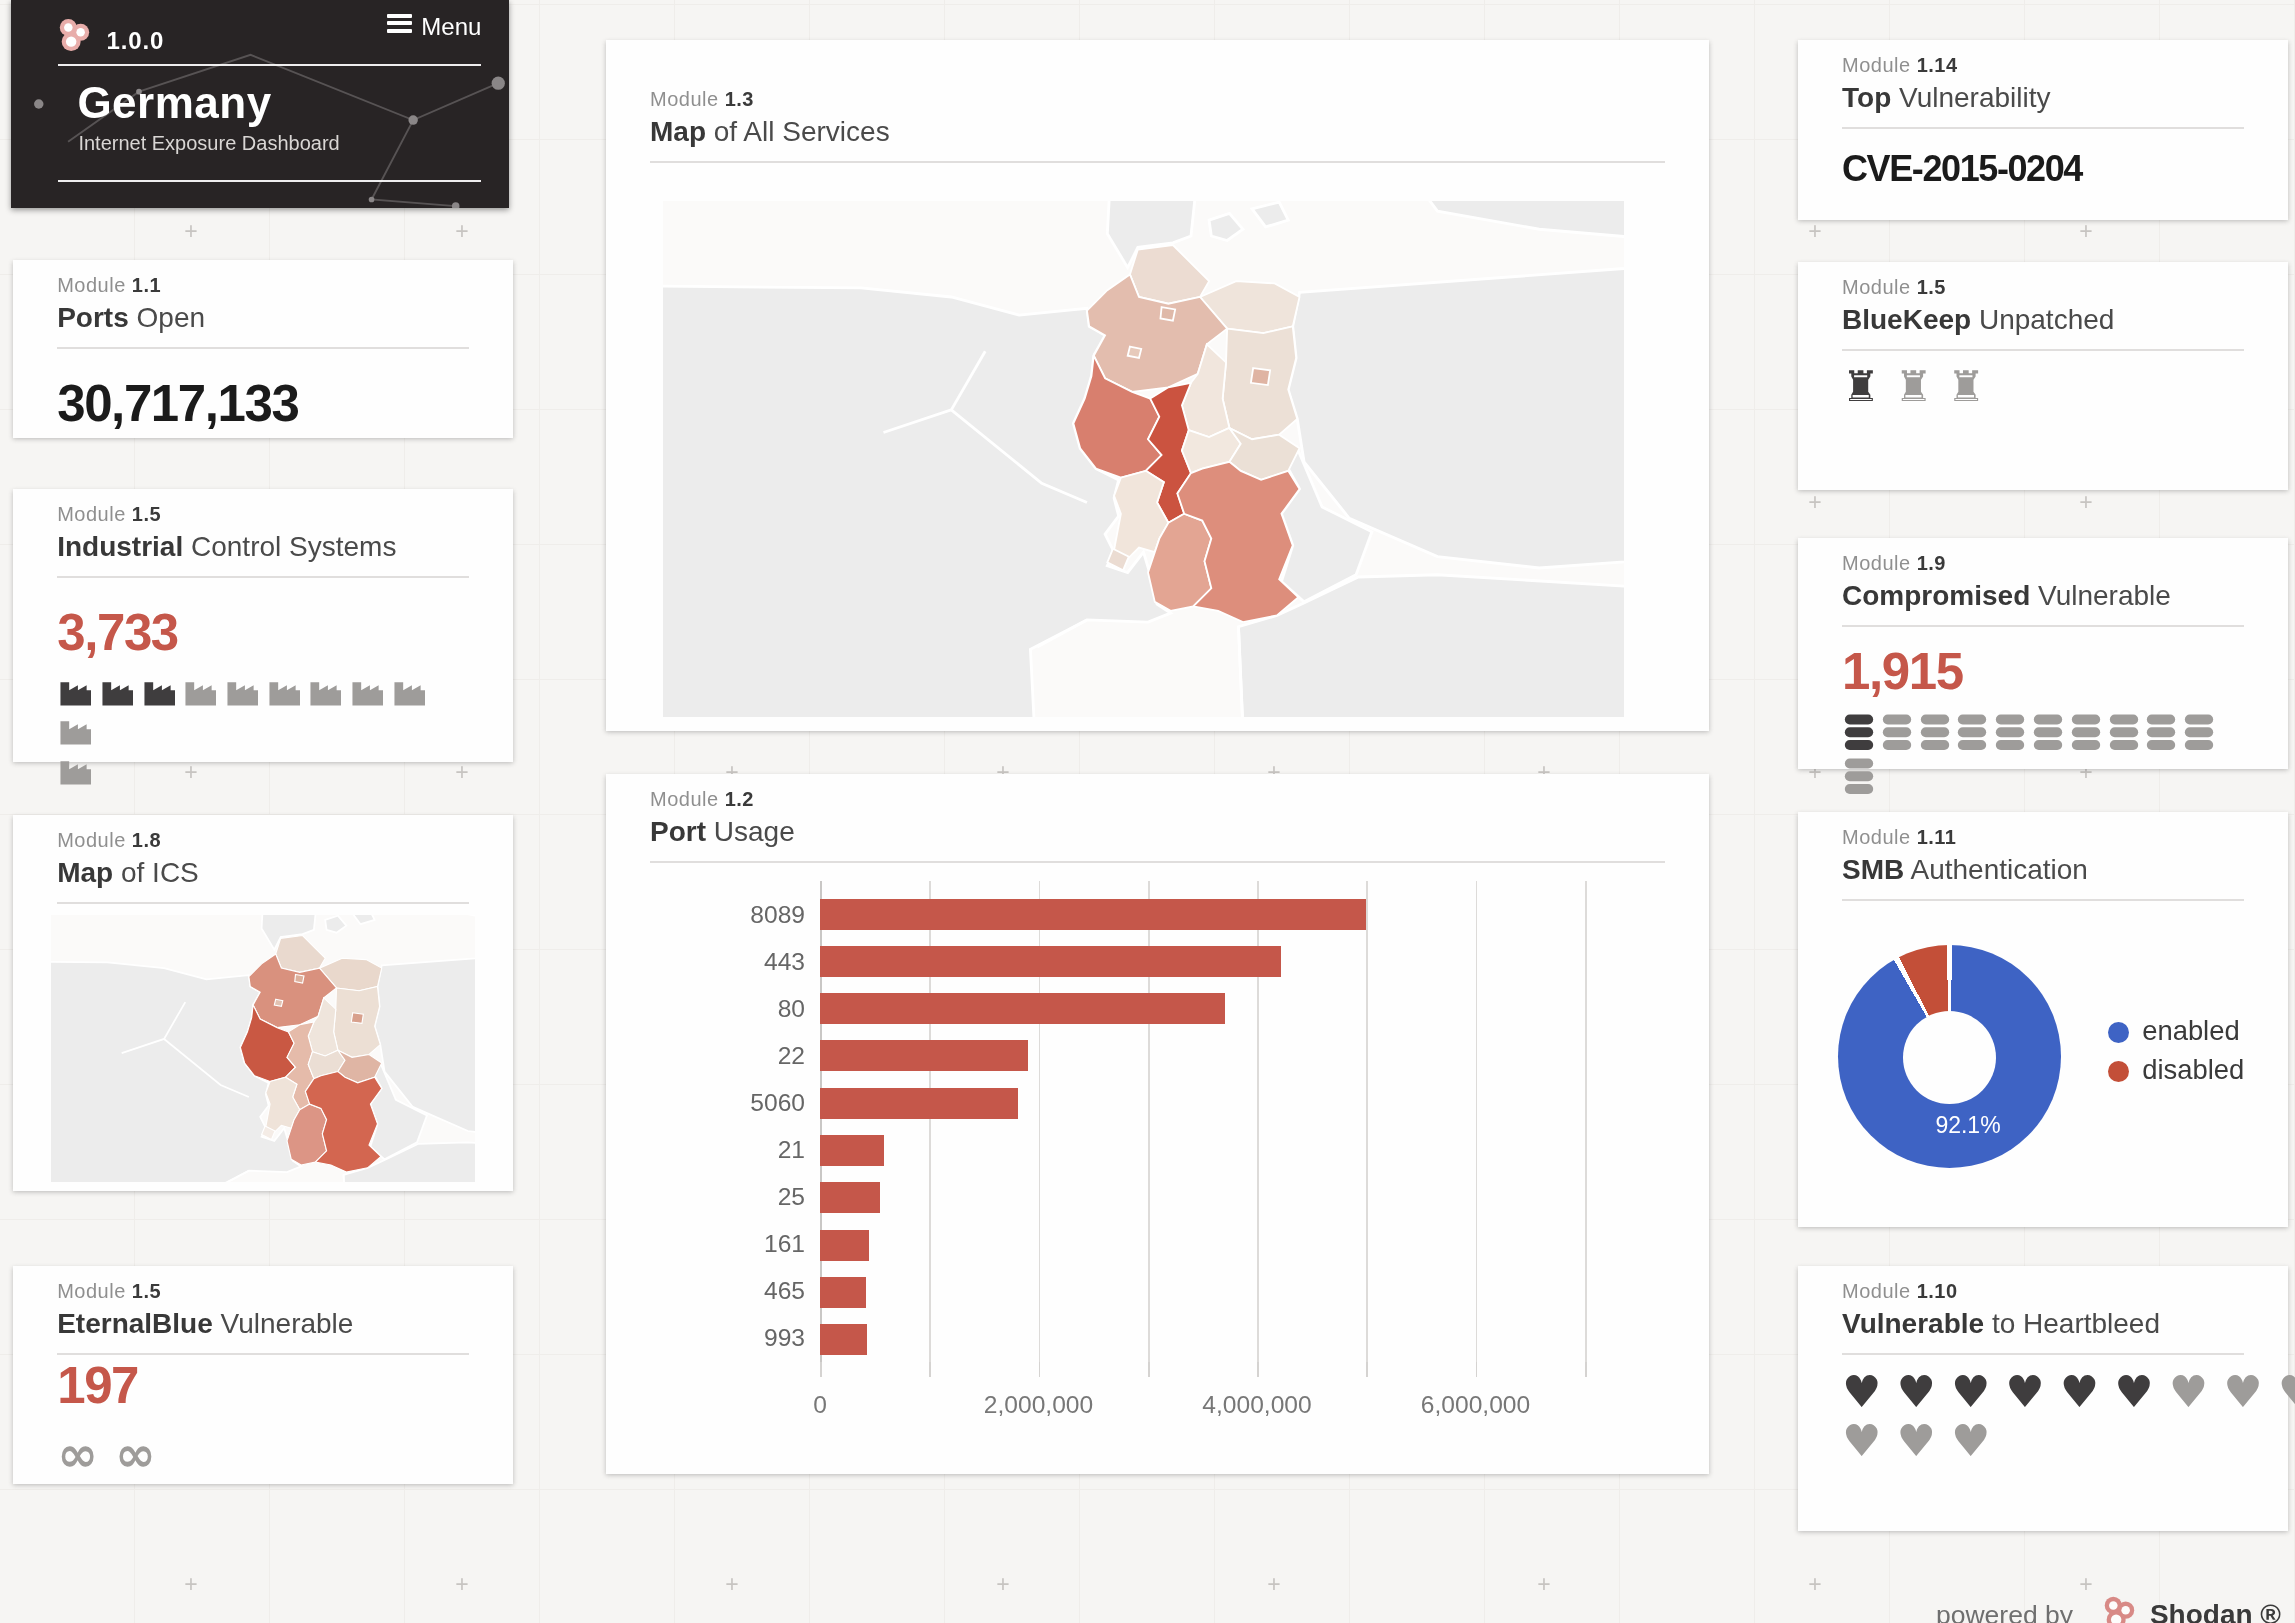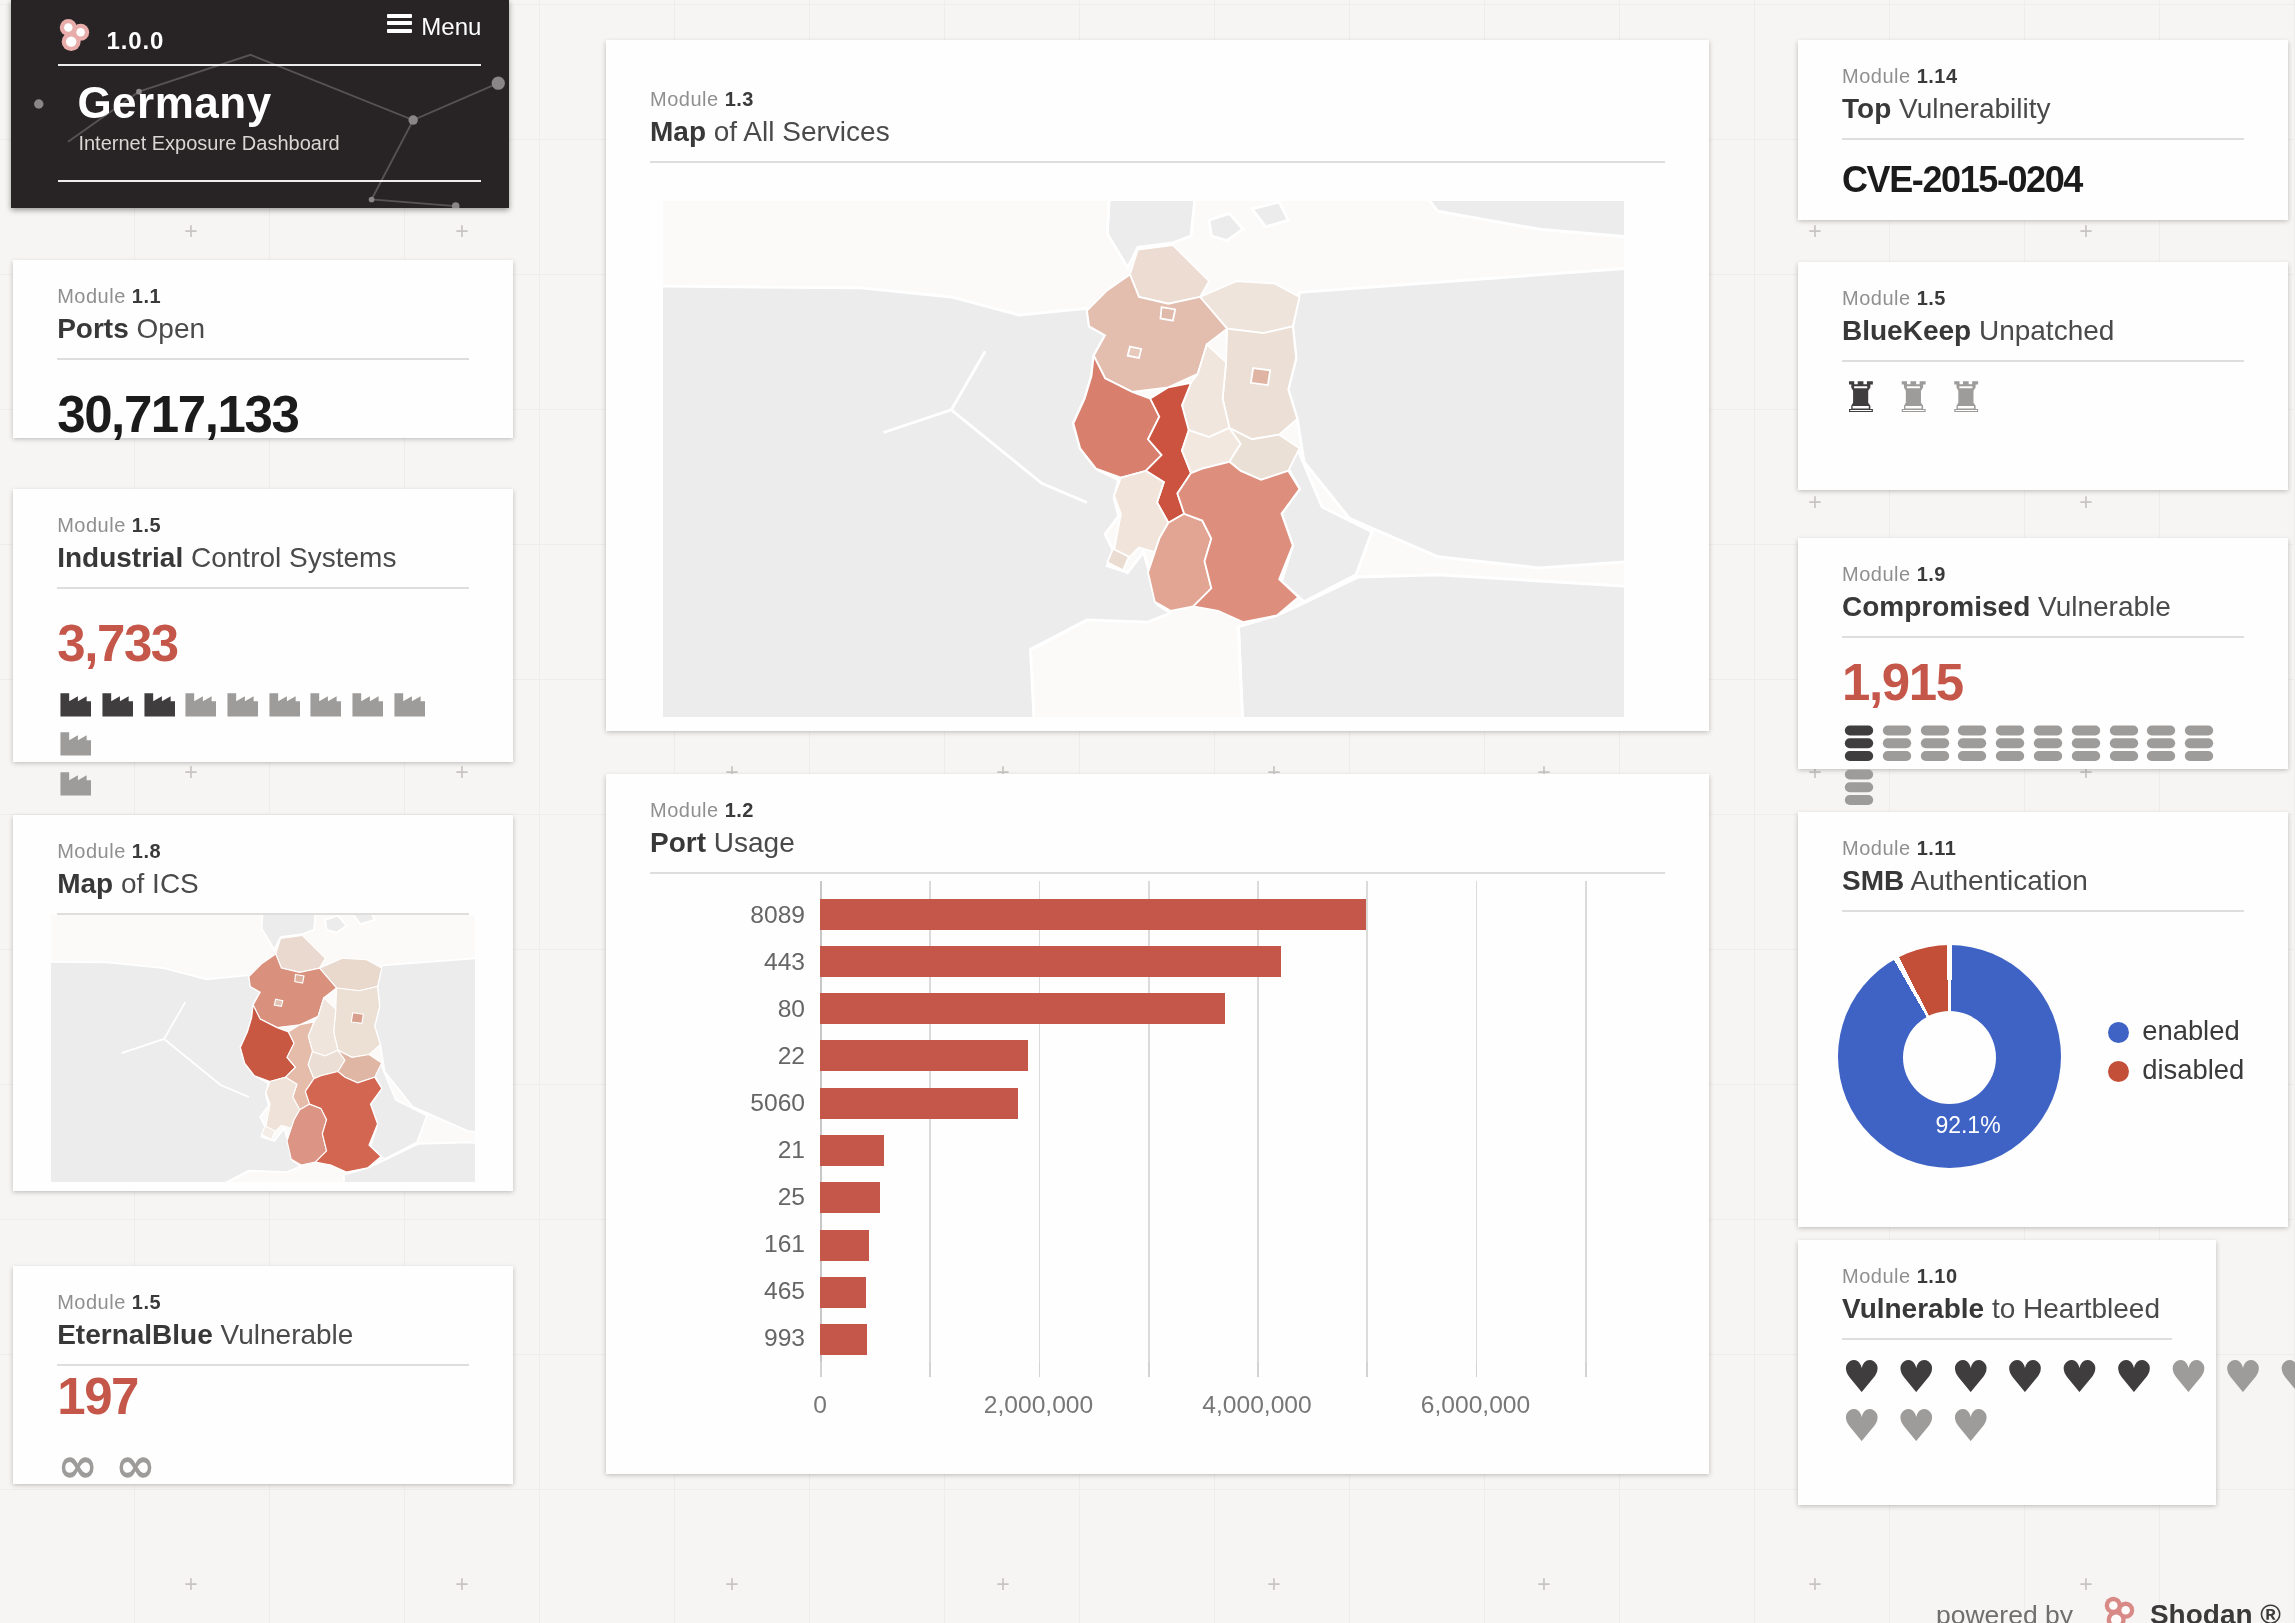--- a/index.html
+++ b/index.html
@@ -1,21 +1,21 @@
 <!DOCTYPE html>
 <html style="font-size:15px"><head>
 <meta charset="utf-8">
 <style>
   html,body{margin:0;padding:0;background:#f6f5f3;font-family:"Liberation Sans",sans-serif;}
   #canvas{position:relative;width:2296px;height:1624px;overflow:hidden;background:#f6f5f3;
     background-image:
       repeating-linear-gradient(90deg, transparent 0 134px, #efedea 134px 135px),
       repeating-linear-gradient(0deg, transparent 0 134px, #efedea 134px 135px);}
   .plus{position:absolute;color:#c7c4c1;font-size:23px;font-weight:300;transform:translate(-50%,-50%);z-index:0;}
-  .card{position:absolute;background:#fefefe;box-shadow:0 1.9px 4.7px rgba(50,50,50,.3);z-index:2;box-sizing:border-box;padding:15px 44px 0 44px;}
+  .card{position:absolute;background:#fefefe;box-shadow:0 1.9px 4.7px rgba(50,50,50,.3);z-index:2;box-sizing:border-box;padding:4px 44px 0 44px;}
   .mod-line{font-size:20px;color:#8f8f8f;letter-spacing:0.5px;margin-top:9.5px;}
   .mod-line b{color:#3a3a3a;font-weight:700;}
   .card-title{font-size:28px;color:#4a4a4a;font-weight:300;margin-top:5.7px;white-space:nowrap;}
   .card-title b{font-weight:700;color:#383838;}
   .divider{height:1.9px;background:#e0dedd;margin-top:13.2px;}
   .big-num{font-size:51px;font-weight:700;letter-spacing:-1.4px;color:#1b1b1b;margin-top:24.6px;}
   .big-num.red{color:#c5574a;}
   .icon-row{margin-top:13.2px;line-height:1.1;}
   .glyphs{font-family:"DejaVu Sans",sans-serif;}
   
@@ -360,21 +360,21 @@
     <div class="mod-line"><span>Module</span> <b>1.11</b></div>
     <div class="card-title"><b>SMB</b><span> Authentication</span></div>
     <div class="divider"></div>
     <div id="donut" style="background: conic-gradient(rgb(255, 255, 255) 0deg, rgb(255, 255, 255) 1.5deg, rgb(62, 99, 196) 1.5deg, rgb(62, 99, 196) 330.06deg, rgb(255, 255, 255) 330.06deg, rgb(255, 255, 255) 333.06deg, rgb(195, 79, 56) 333.06deg, rgb(195, 79, 56) 358.5deg, rgb(255, 255, 255) 358.5deg, rgb(255, 255, 255) 360deg);"></div>
     <div id="donut-hole"></div>
     <div id="donut-pct">92.1%</div>
     <div class="legend-row" style="top:203px"><span class="dot" id="lg-dot-0" style="background: rgb(62, 99, 196);"></span><span class="ltxt" id="lg-txt-0">enabled</span></div>
     <div class="legend-row" style="top:242px"><span class="dot" id="lg-dot-1" style="background: rgb(195, 79, 56);"></span><span class="ltxt" id="lg-txt-1">disabled</span></div>
   </div>
 
-  <div class="card" style="left:1798px;top:1240px;width:418px;height:265px">
+  <div class="card" style="left:1798px;top:1266px;width:490px;height:265px">
     <div class="mod-line"><span>Module</span> <b>1.10</b></div>
     <div class="card-title"><b>Vulnerable</b><span> to Heartbleed</span></div>
     <div class="divider"></div>
     <div class="icon-row"><span class="glyphs" style="color:#3f3d3e;font-size:44px;margin-right:15px">♥</span><span class="glyphs" style="color:#3f3d3e;font-size:44px;margin-right:15px">♥</span><span class="glyphs" style="color:#3f3d3e;font-size:44px;margin-right:15px">♥</span><span class="glyphs" style="color:#3f3d3e;font-size:44px;margin-right:15px">♥</span><span class="glyphs" style="color:#3f3d3e;font-size:44px;margin-right:15px">♥</span><span class="glyphs" style="color:#3f3d3e;font-size:44px;margin-right:15px">♥</span><span class="glyphs" style="color:#9e9c9a;font-size:44px;margin-right:15px">♥</span><span class="glyphs" style="color:#9e9c9a;font-size:44px;margin-right:15px">♥</span><span class="glyphs" style="color:#9e9c9a;font-size:44px;margin-right:15px">♥</span><br><span class="glyphs" style="color:#9e9c9a;font-size:44px;margin-right:15px">♥</span><span class="glyphs" style="color:#9e9c9a;font-size:44px;margin-right:15px">♥</span><span class="glyphs" style="color:#9e9c9a;font-size:44px;margin-right:15px">♥</span></div>
   </div>
 
   <div id="footer">
     <span class="pb">powered by</span>
     <svg width="38" height="38" viewBox="0 0 40 40">
       <g fill="#d88a86">

